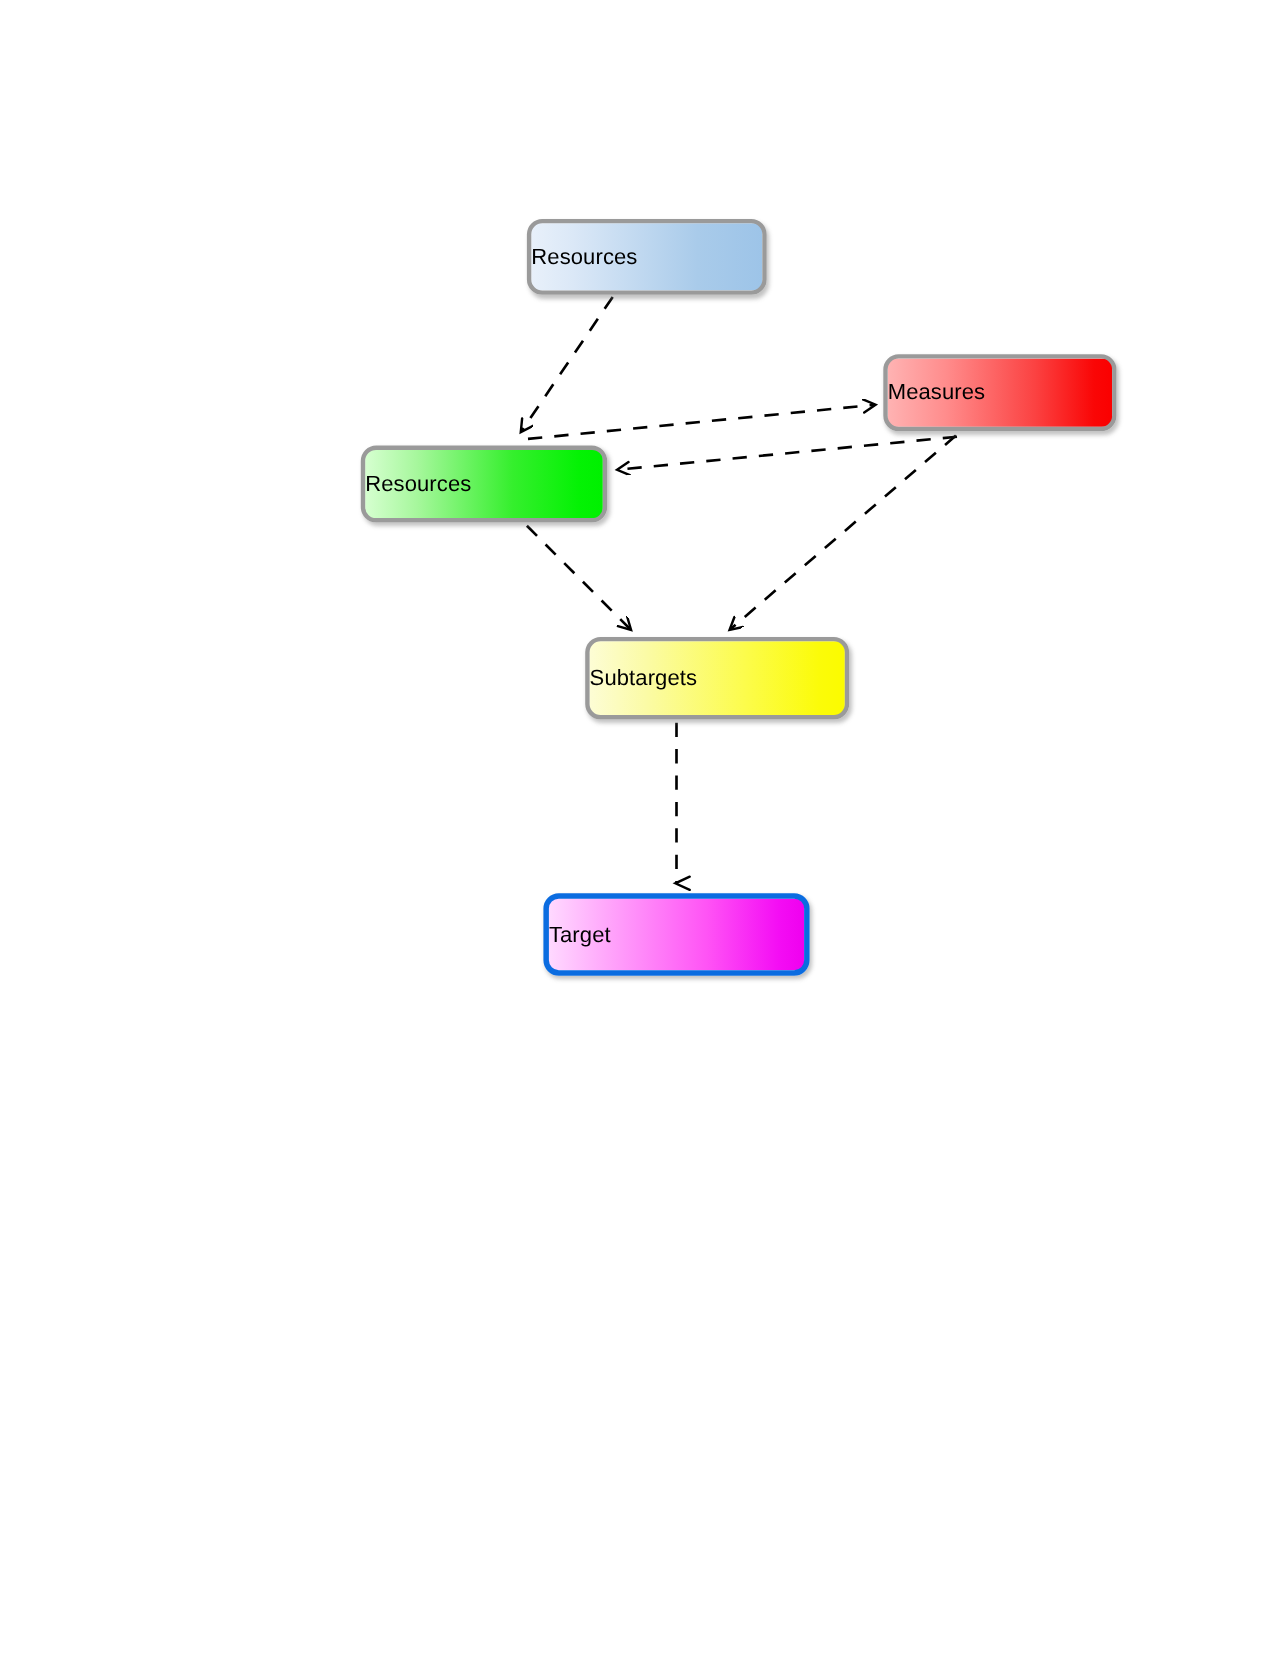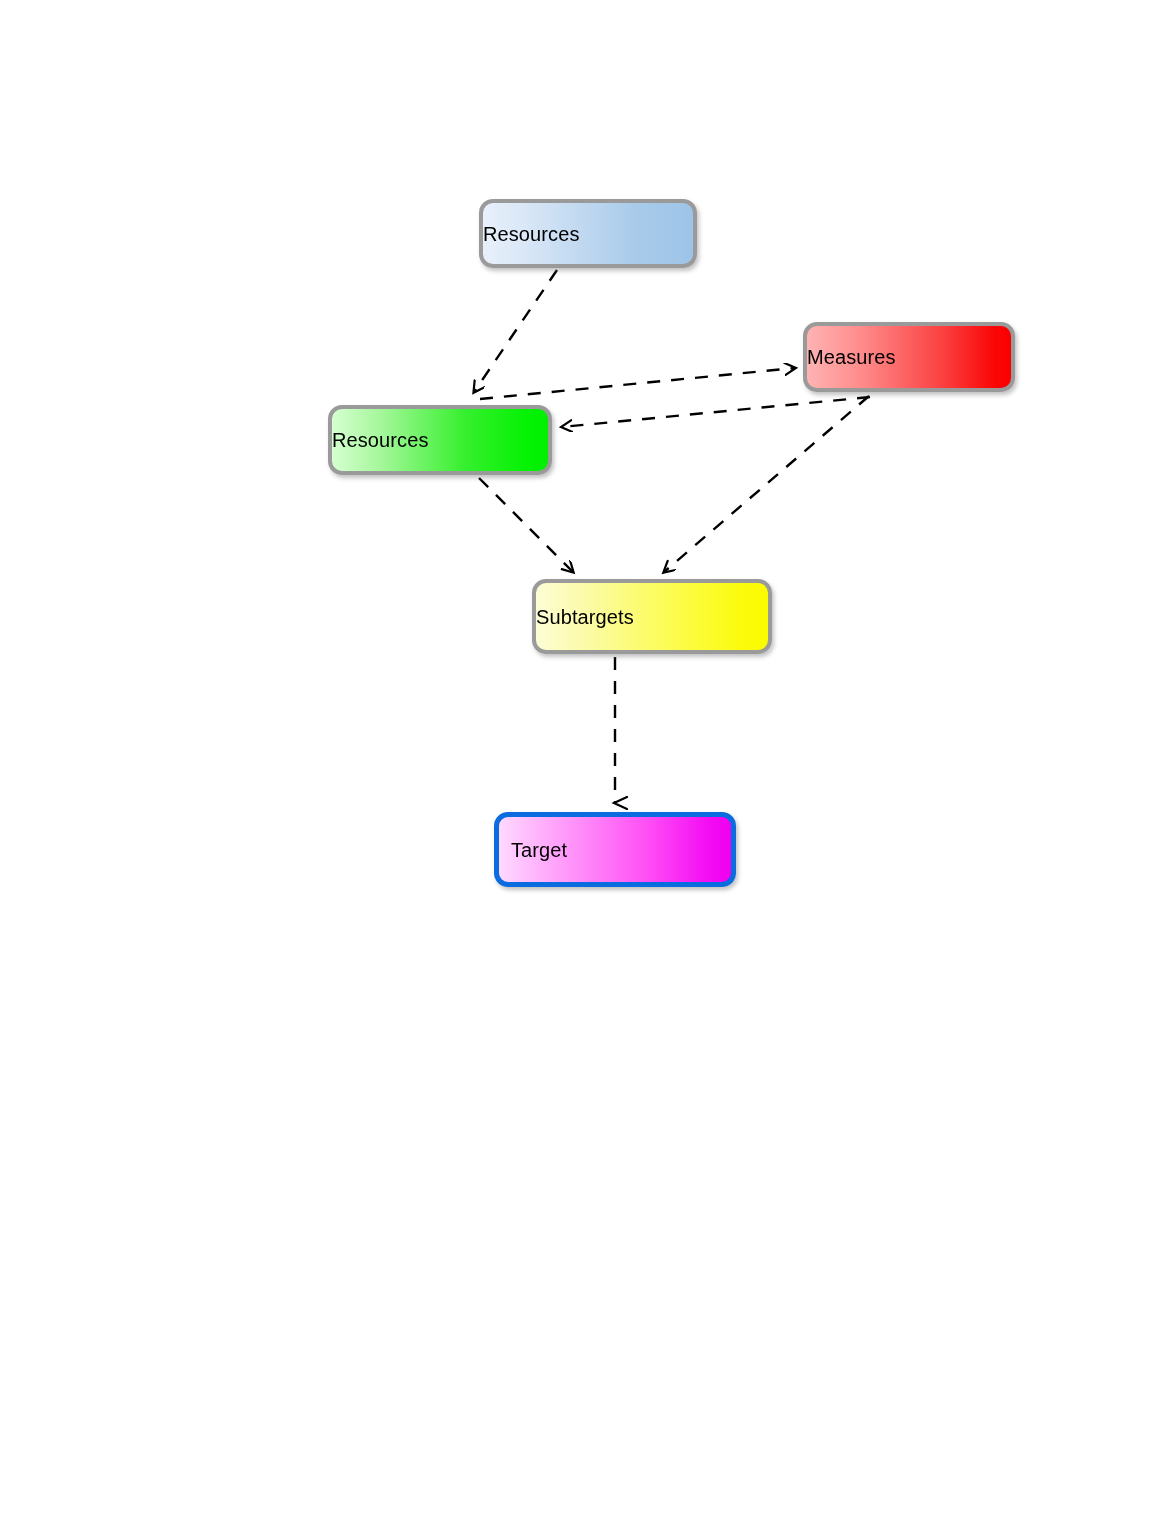--- a/index.html
+++ b/index.html
@@ -49,21 +49,20 @@
   }
   .node.gray-frame {
     border-color: #9a9a9a;
     border-width: 4px;
     box-shadow: 2px 3px 4px rgba(120,120,120,0.45);
   }
   .node.blue-frame {
     border-color: #0b6ce0;
     border-width: 5px;
     box-shadow: 2px 3px 4px rgba(120,120,120,0.45);
-    padding-left: 12px;
   }
 
   
   #node-resources {
     left: 479px; top: 199px; width: 218px; height: 69px;
     background: linear-gradient(to right, #e8f0fa 0%, #dbe8f7 18%, #a9cbea 72%, #9dc4e8 100%);
   }
   #node-obstacle {
     left: 803px; top: 322px; width: 212px; height: 70px;
     background: linear-gradient(to right, #ffb3b3 0%, #ff8c8c 26%, #fb4141 66%, #fa0606 92%, #fa0000 100%);

